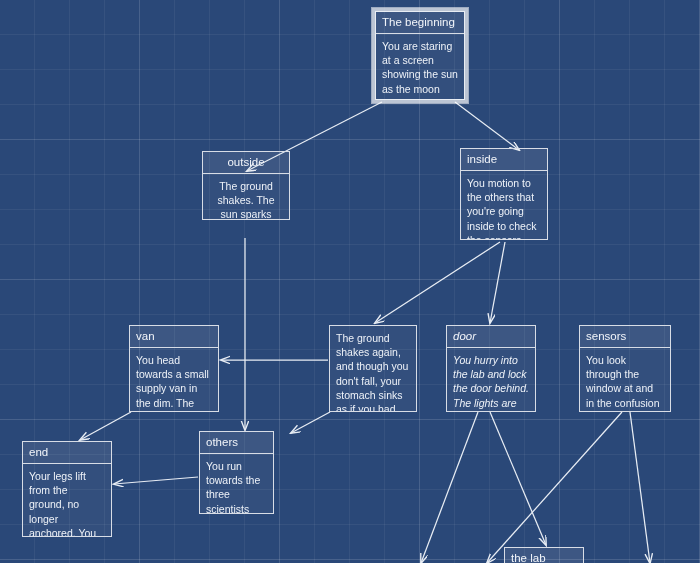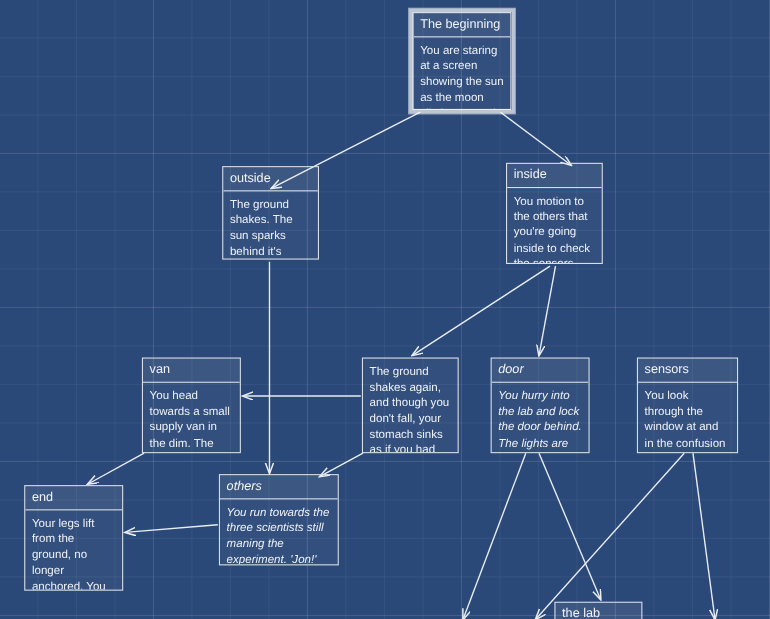--- a/index.html
+++ b/index.html
@@ -79,21 +79,21 @@
         <line x1="622" y1="412" x2="487" y2="563" marker-end="url(#arrow)"></line>
         <line x1="630" y1="412" x2="650" y2="563" marker-end="url(#arrow)"></line>
       </g>
   </svg>
 
   <div id="node-layer">
       <div class="node selected" style="left: 375px; top: 11px; width: 90px; height: 89px;">
         <div class="node-title">The beginning</div>
         <div class="node-body">You are staring at a screen showing the sun as the moon climbs across it. You look up as the light …</div>
       </div>
-      <div class="node" style="left: 202px; top: 151px; width: 88px; height: 85px;">
+      <div class="node" style="left: 202px; top: 151px; width: 88px; height: 69px; text-align: center;">
         <div class="node-title">outside</div>
         <div class="node-body">The ground shakes. The sun sparks behind it's moon cloak. You hold yourself steady.</div>
       </div>
       <div class="node" style="left: 460px; top: 148px; width: 88px; height: 92px;">
         <div class="node-title">inside</div>
         <div class="node-body">You motion to the others that you're going inside to check the sensors and head to the [[door]]…</div>
       </div>
       <div class="node" style="left: 129px; top: 325px; width: 90px; height: 87px;">
         <div class="node-title">van</div>
         <div class="node-body">You head towards a small supply van in the dim. The moon creeps past the sun begining a flood of</div>
@@ -102,21 +102,21 @@
         <div class="node-body">The ground shakes again, and though you don't fall, your stomach sinks as if you had just woke…</div>
       </div>
       <div class="node" style="left: 446px; top: 325px; width: 90px; height: 87px; font-style: italic;">
         <div class="node-title">door</div>
         <div class="node-body">You hurry into the lab and lock the door behind. The lights are flickering and your instruments are…</div>
       </div>
       <div class="node" style="left: 579px; top: 325px; width: 92px; height: 87px;">
         <div class="node-title">sensors</div>
         <div class="node-body">You look through the window at and in the confusion cath glimpses of people, animals, earth and</div>
       </div>
-      <div class="node" style="left: 199px; top: 431px; width: 109px; height: 83px; font-style: italic;">
+      <div class="node" style="left: 199px; top: 431px; width: 75px; height: 83px;">
         <div class="node-title">others</div>
         <div class="node-body">You run towards the three scientists still maning the experiment. 'Jon!' But it's …</div>
       </div>
       <div class="node" style="left: 22px; top: 441px; width: 90px; height: 96px;">
         <div class="node-title">end</div>
         <div class="node-body">Your legs lift from the ground, no longer anchored. You catch your breath and it slows with the rea…</div>
       </div>
       <div class="node stub" style="left: 504px; top: 547px; width: 80px; height: 30px;">
         <div class="node-title">the lab</div>
       </div>

